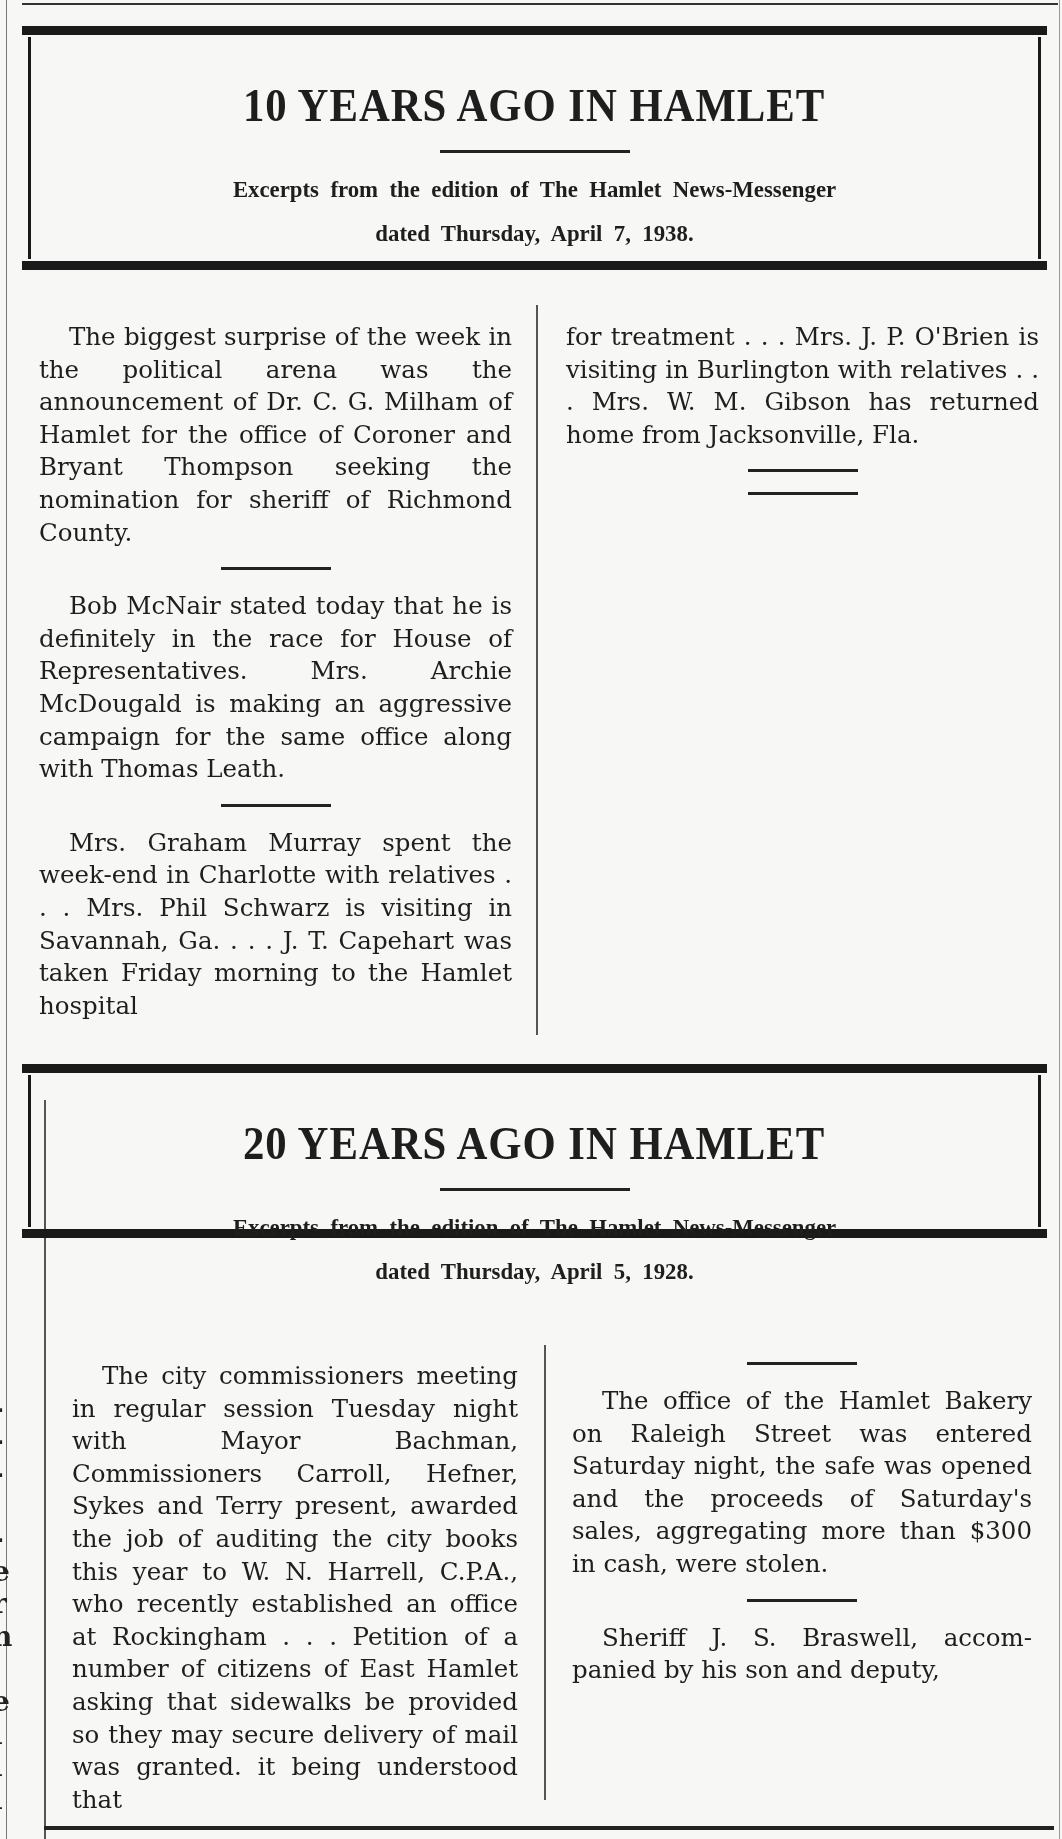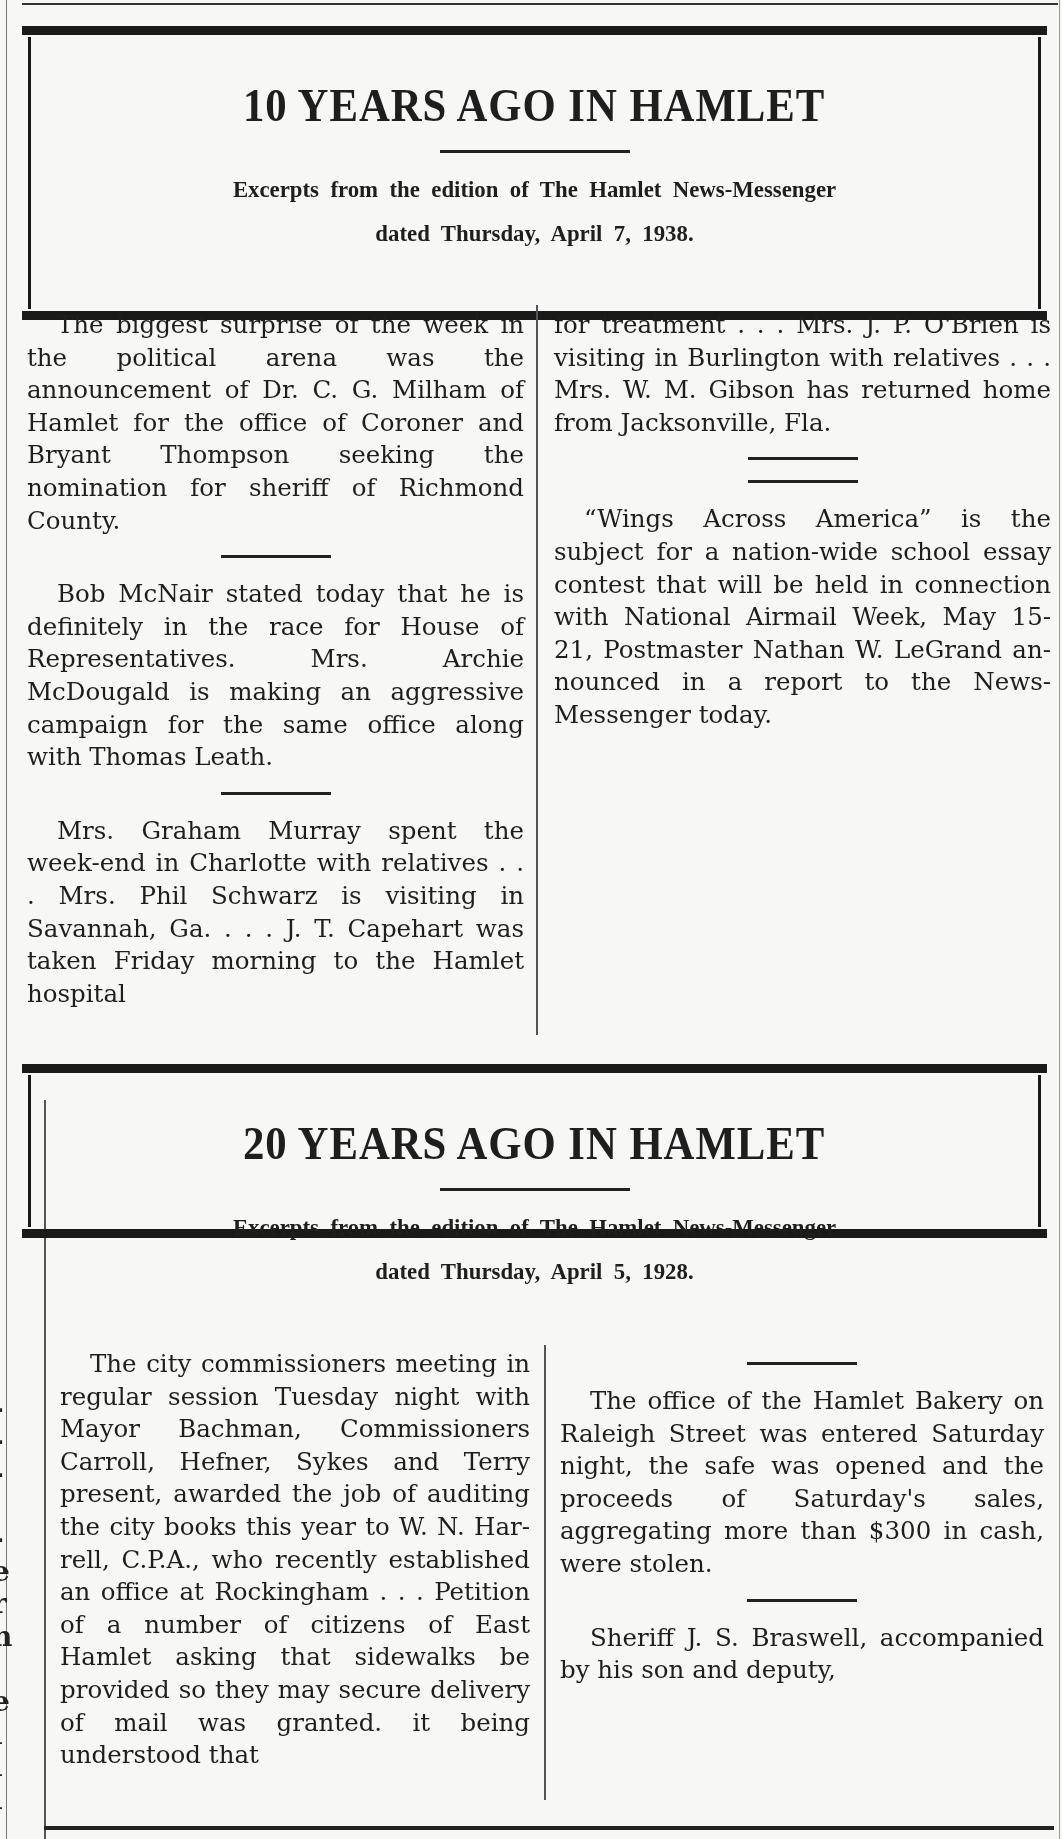--- a/index.html
+++ b/index.html
@@ -18,42 +18,42 @@
   .header-box {
     position: absolute; left: 22px; width: 1025px;
     border-top: 9px solid #1a1a1a; border-bottom: 9px solid #1a1a1a;
     box-sizing: border-box;
   }
   .header-box .inner {
     border-left: 3px solid #1a1a1a; border-right: 3px solid #1a1a1a;
     margin: 2px 6px; height: calc(100% - 4px); box-sizing: border-box;
     text-align: center;
   }
-  #hb1 { top: 26px; height: 294px; }
+  #hb1 { top: 26px; height: 244px; }
   #hb2 { top: 1064px; height: 174px; }
   .header-title {
     font-family: "Liberation Serif", "DejaVu Serif", serif;
     font-weight: bold; font-size: 46px; letter-spacing: 1px;
     transform: scaleX(0.93); display: inline-block;
     margin-top: 42px;
   }
   .header-rule { width: 190px; height: 3px; background: #222; margin: 18px auto 14px; }
   .header-sub {
     font-family: "Liberation Serif", "DejaVu Serif", serif;
     font-weight: bold; font-size: 24px; line-height: 44px;
     transform: scaleX(0.95); display: inline-block;
     word-spacing: 6px;
   }
 
   .col {
     position: absolute; width: 505px;
     font-size: 24.5px; line-height: 32.6px;
     text-align: justify; hyphens: manual;
   }
-  .col p { margin: 4px; text-indent: 30px; }
+  .col p { margin: 16px; text-indent: 30px; }
   .col p.cont { text-indent: 0; }
   .col .sep { width: 110px; height: 3px; background: #222; margin: 18px auto 20px; }
   #c1l { left: 23px; top: 305px; }
   #c1r { left: 550px; top: 305px; }
   #c2l { left: 56px; top: 1344px; width: 478px; }
   #c2r { left: 556px; top: 1344px; width: 492px; }
 
   .vdiv { position: absolute; width: 2px; background: #555; }
   #vd1 { left: 536px; top: 305px; height: 730px; }
   #vd2 { left: 544px; top: 1345px; height: 455px; }
@@ -82,21 +82,20 @@
   <div class="sep"></div>
   <p>Bob McNair stated today that he is definitely in the race for House of Representatives. Mrs. Archie McDougald is making an aggressive campaign for the same office along with Thomas Leath.</p>
   <div class="sep"></div>
   <p>Mrs. Graham Murray spent the week-end in Charlotte with relatives . . . Mrs. Phil Schwarz is visiting in Savannah, Ga. . . . J. T. Capehart was taken Friday morning to the Hamlet hospital</p>
 </div>
 <div class="vdiv" id="vd1"></div>
 <div class="col" id="c1r">
   <p class="cont">for treatment . . . Mrs. J. P. O'Brien is visiting in Burling­ton with relatives . . . Mrs. W. M. Gibson has returned home from Jacksonville, Fla.</p>
   <div class="sep"></div>
   <div class="sep"></div>
-  <p>“Wings Across America” is the subject for a nation-wide school essay contest that will be held in connection with National Airmail Week, May 15-21, Post­master Nathan W. LeGrand an­nounced in a report to the News-Messenger today.</p>
 </div>
 
 <div class="vdiv" id="vd3"></div>
 <div class="header-box" id="hb2">
   <div class="inner">
     <div class="header-title">20 YEARS AGO IN HAMLET</div>
     <div class="header-rule"></div>
     <div class="header-sub">Excerpts from the edition of The Hamlet News-Messenger</div><br>
     <div class="header-sub">dated Thursday, April 5, 1928.</div>
   </div>

